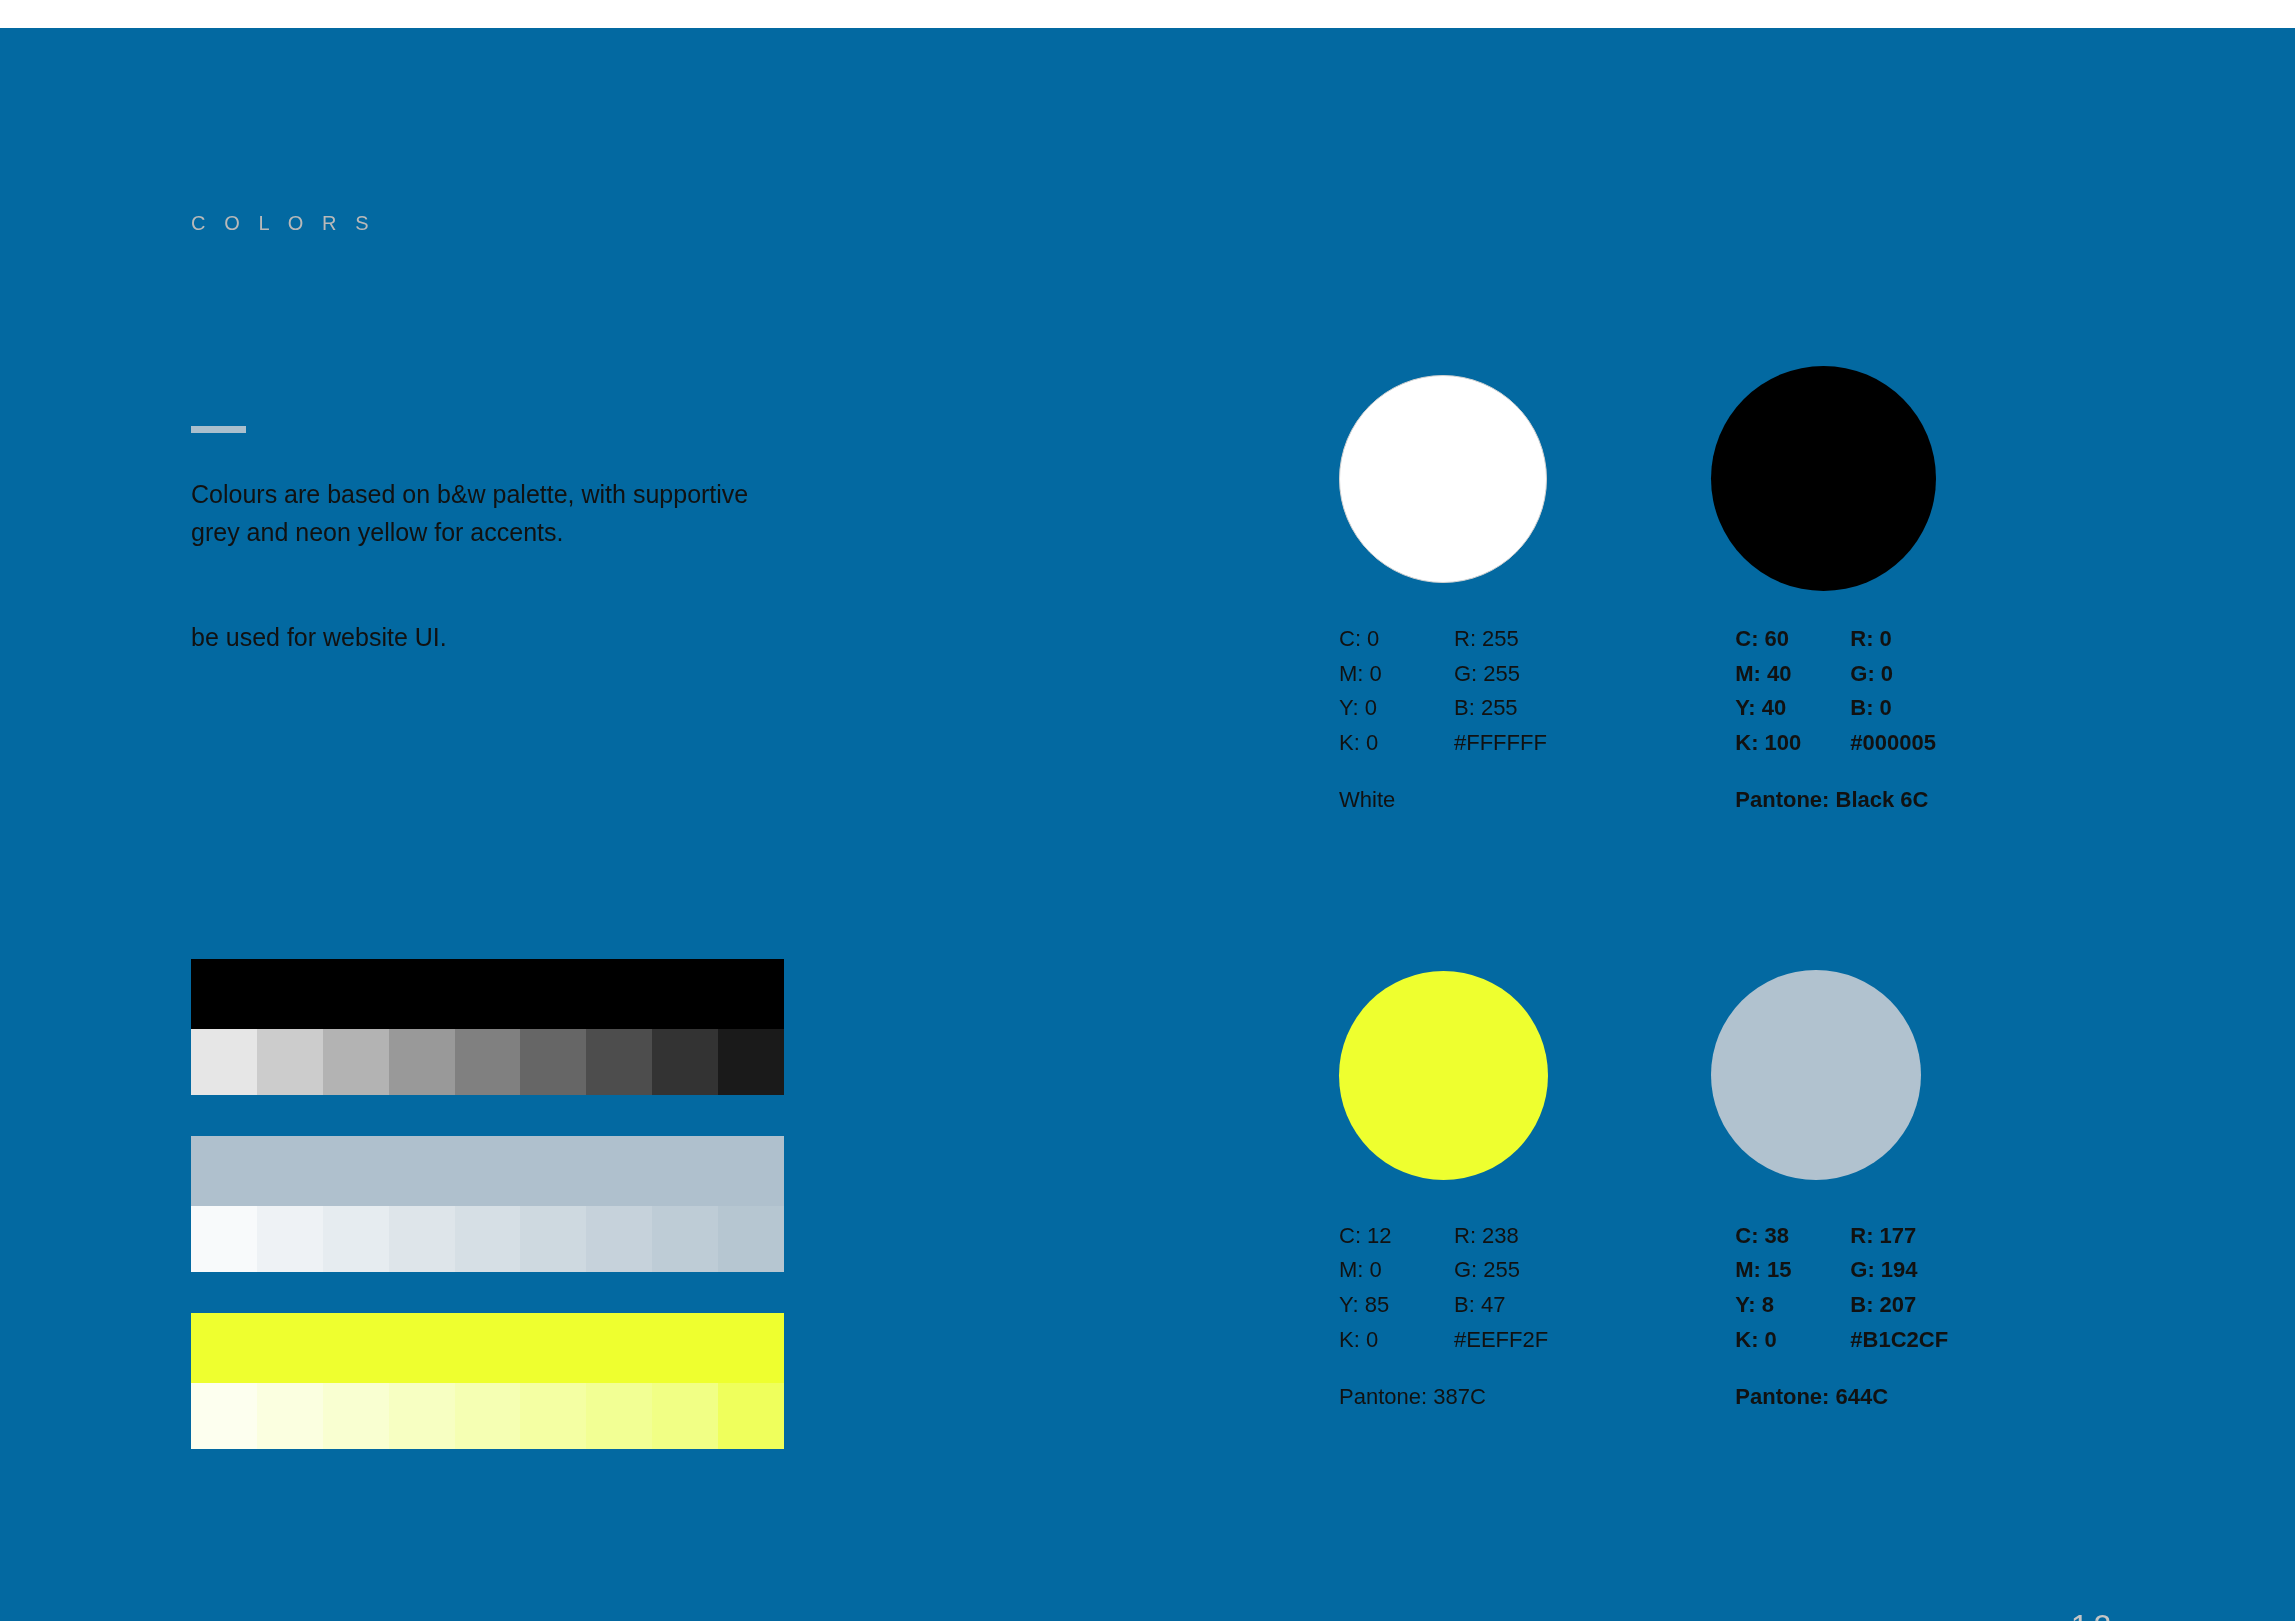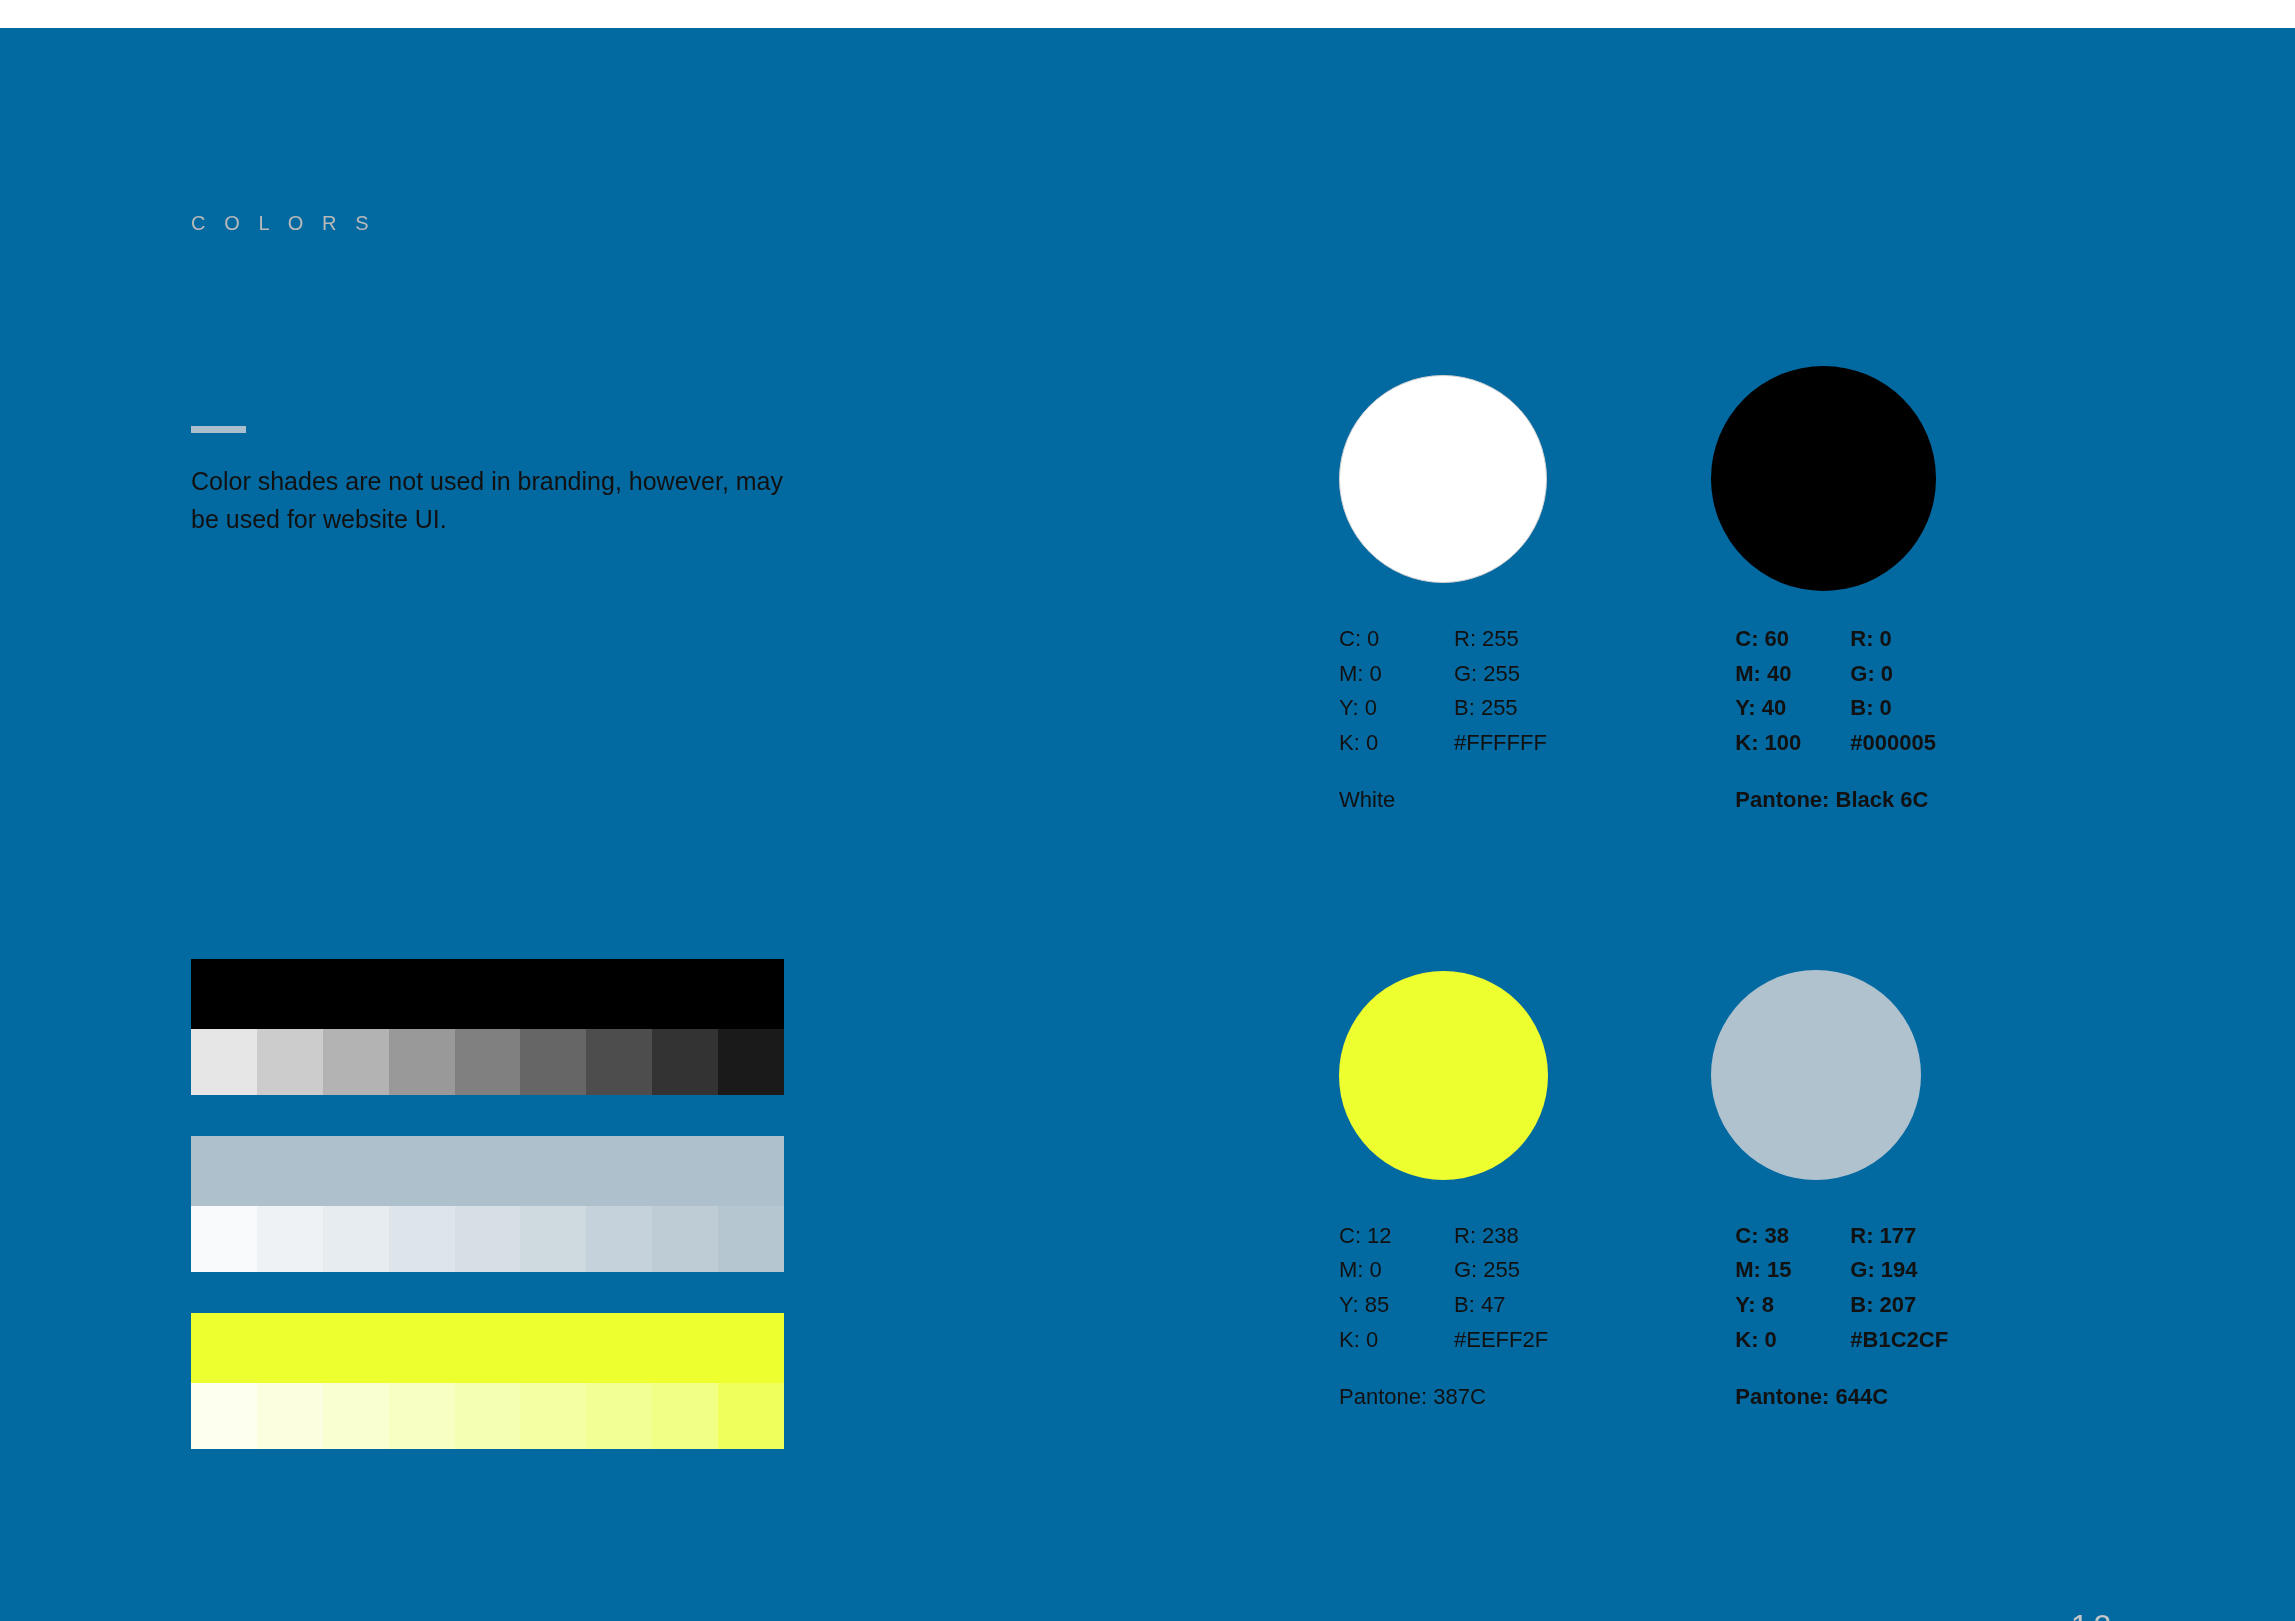--- a/index.html
+++ b/index.html
@@ -175,24 +175,28 @@
 <body>
 
 <div id="page">
 
   <div id="eyebrow">C O L O R S</div>
 
   <div id="left-col">
 
     <div id="accent-rule"></div>
 
+    <p id="intro-text" class="body-text">
+      <span>Colours are based on b&amp;w palette, with supportive</span><br>
+      <span>grey and neon yellow for accents.</span>
+    </p>
 
 
     <p id="shades-text" class="body-text">
-      <span>Color shades are not used in branding, however, may</span><br>
+      <br>
       <span>be used for website UI.</span>
     </p>
   </div>
 
   <div id="shade-bars">
       <div class="shade-block">
         <div class="shade-main" style="background: rgb(0, 0, 0);"></div>
         <div class="shade-ramp">
           <div style="background: rgb(230, 230, 230);"></div>
           <div style="background: rgb(204, 204, 204);"></div>

